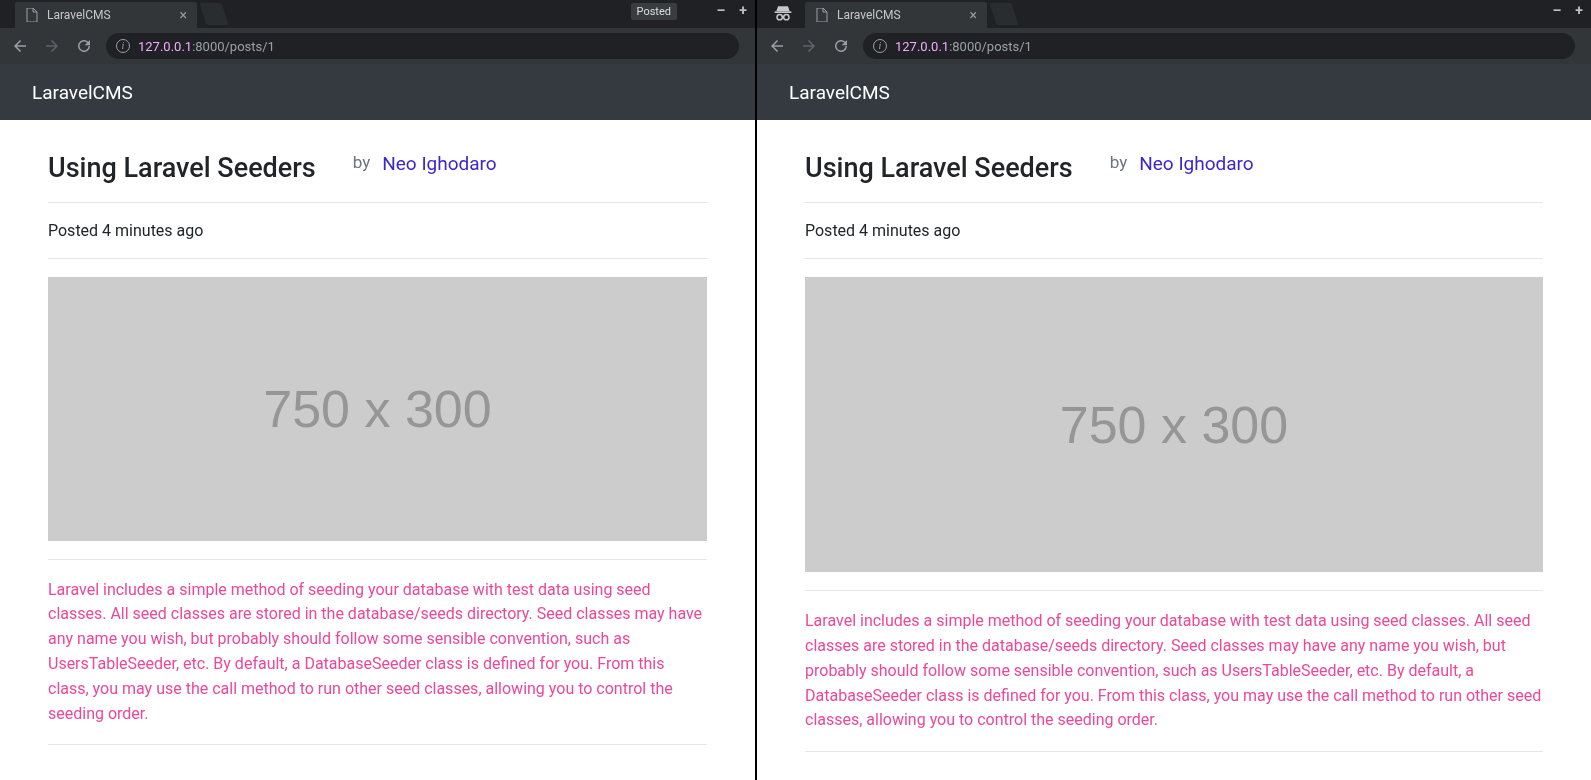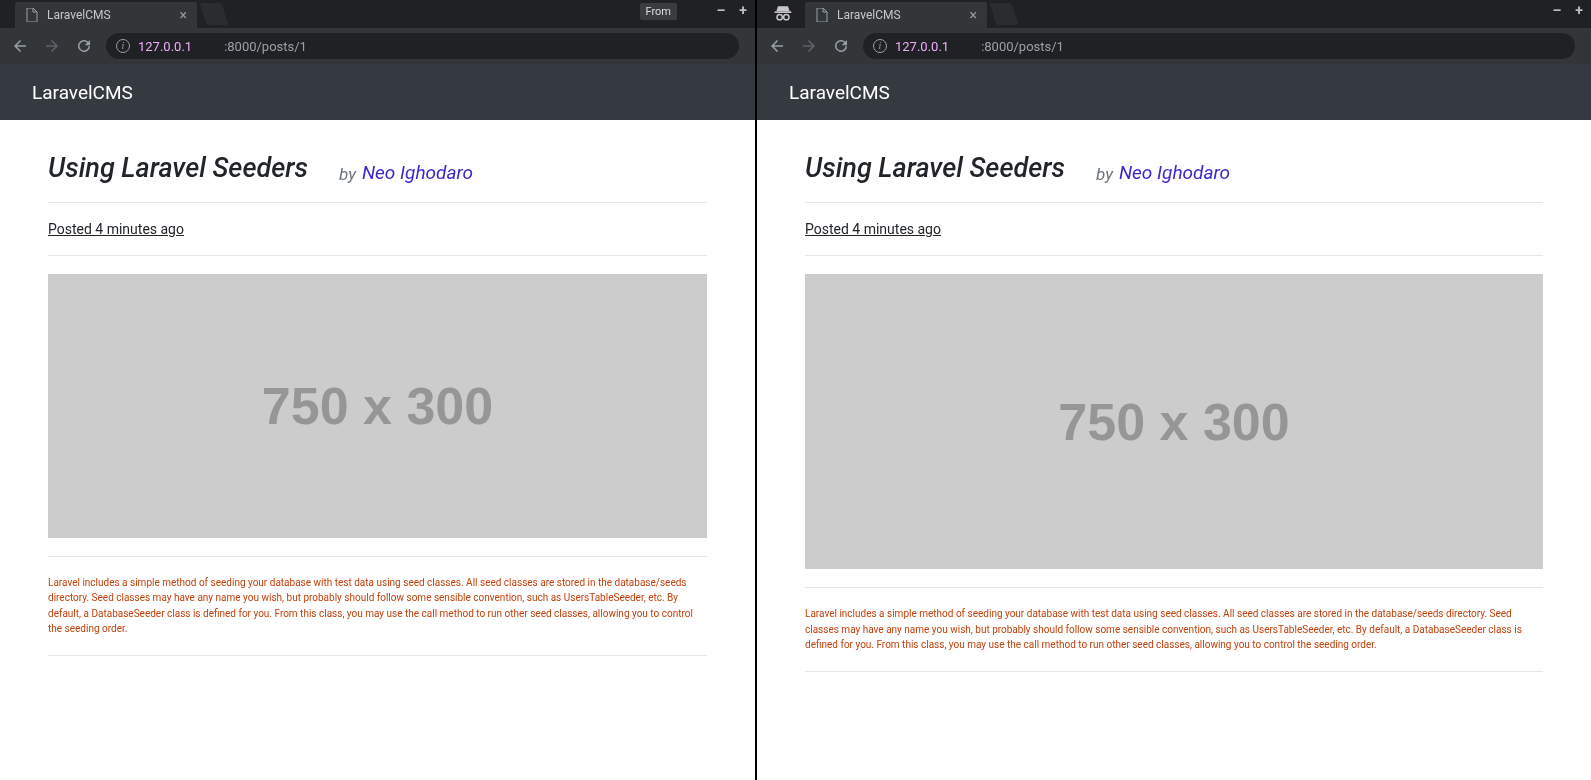--- a/index.html
+++ b/index.html
@@ -149,21 +149,21 @@
       display: flex;
       align-items: center;
       justify-content: center;
       font-size: 10px;
       font-family: Georgia, serif;
       font-style: italic;
       color: #9aa0a6;
       line-height: 1;
     }
     .url-text .host { color: #f0abfc; }
-    .url-text .path { color: #9aa0a6; margin-left: 32px; }
+    .url-text .path { color: #9aa0a6; }
     
     .app-navbar {
       background: #343a40;
       height: 56px;
       display: flex;
       align-items: center;
       padding: 0 32px;
     }
     .app-brand {
       color: #fff;
@@ -173,24 +173,23 @@
     
     .content {
       background: #fff;
       flex: 1;
       overflow-y: auto;
       padding: 32px 48px;
       color: #212529;
     }
     .post-header {
       display: flex;
-      align-items: flex-end;
+      align-items: flex-start;
       flex-wrap: wrap;
-      gap: 6px;
-      font-style: italic;
+      gap: 12px;
     }
     .post-title {
       font-size: 27px;
       font-weight: 500;
       color: #212529;
     }
     .by-text {
       font-size: 17px;
       color: #6c757d;
       font-weight: 400;
@@ -200,60 +199,59 @@
       font-size: 19px;
       color: #3b28cc;
       text-decoration: none;
     }
     hr.sep {
       border: none;
       border-top: 1px solid #e6e6e6;
       margin: 18px 0;
     }
     .posted-time {
-      font-size: 14px;
+      font-size: 16px;
       color: #212529;
-      text-decoration: underline;
     }
     .placeholder-image {
       width: 100%;
       background: #cccccc;
       display: flex;
       align-items: center;
       justify-content: center;
       color: #969696;
       font-size: 52px;
-      font-weight: 700;
+      font-weight: 400;
       font-family: "Helvetica Neue", Arial, sans-serif;
       aspect-ratio: 750 / 300;
     }
     .post-body {
-      font-size: 10px;
+      font-size: 16px;
       line-height: 1.55;
-      color: #c2410c;
+      color: #ec4899;
     }
   </style>
 </head>
 <body>
 
 <div class="browser-window left">
   <div class="tab-bar">
     <div class="spacer-left"></div>
     <div class="tab">
       <span class="page-icon">
         <svg viewBox="0 0 12 14">
             <path d="M1 0h6l4 4v10H1z" fill="none" stroke="#9aa0a6" stroke-width="1"></path>
             <path d="M7 0v4h4" fill="none" stroke="#9aa0a6" stroke-width="1"></path>
           </svg>
       </span>
       <span class="tab-title">LaravelCMS</span>
       <span class="tab-close">×</span>
     </div>
     <div class="new-tab-shadow"></div>
-    <span class="guest-badge">From</span>
+    <span class="guest-badge">Posted</span>
     <div class="window-controls-top">
       <span style="font-weight:bold;">–</span>
       <span style="font-weight:bold;">+</span>
     </div>
   </div>
 
   <div class="toolbar">
     <span class="nav-btn">
       <svg viewBox="0 0 24 24">
           <path d="M20 11H7.8l5.6-5.6L12 4l-8 8 8 8 1.4-1.4L7.8 13H20z" fill="currentColor"></path>

